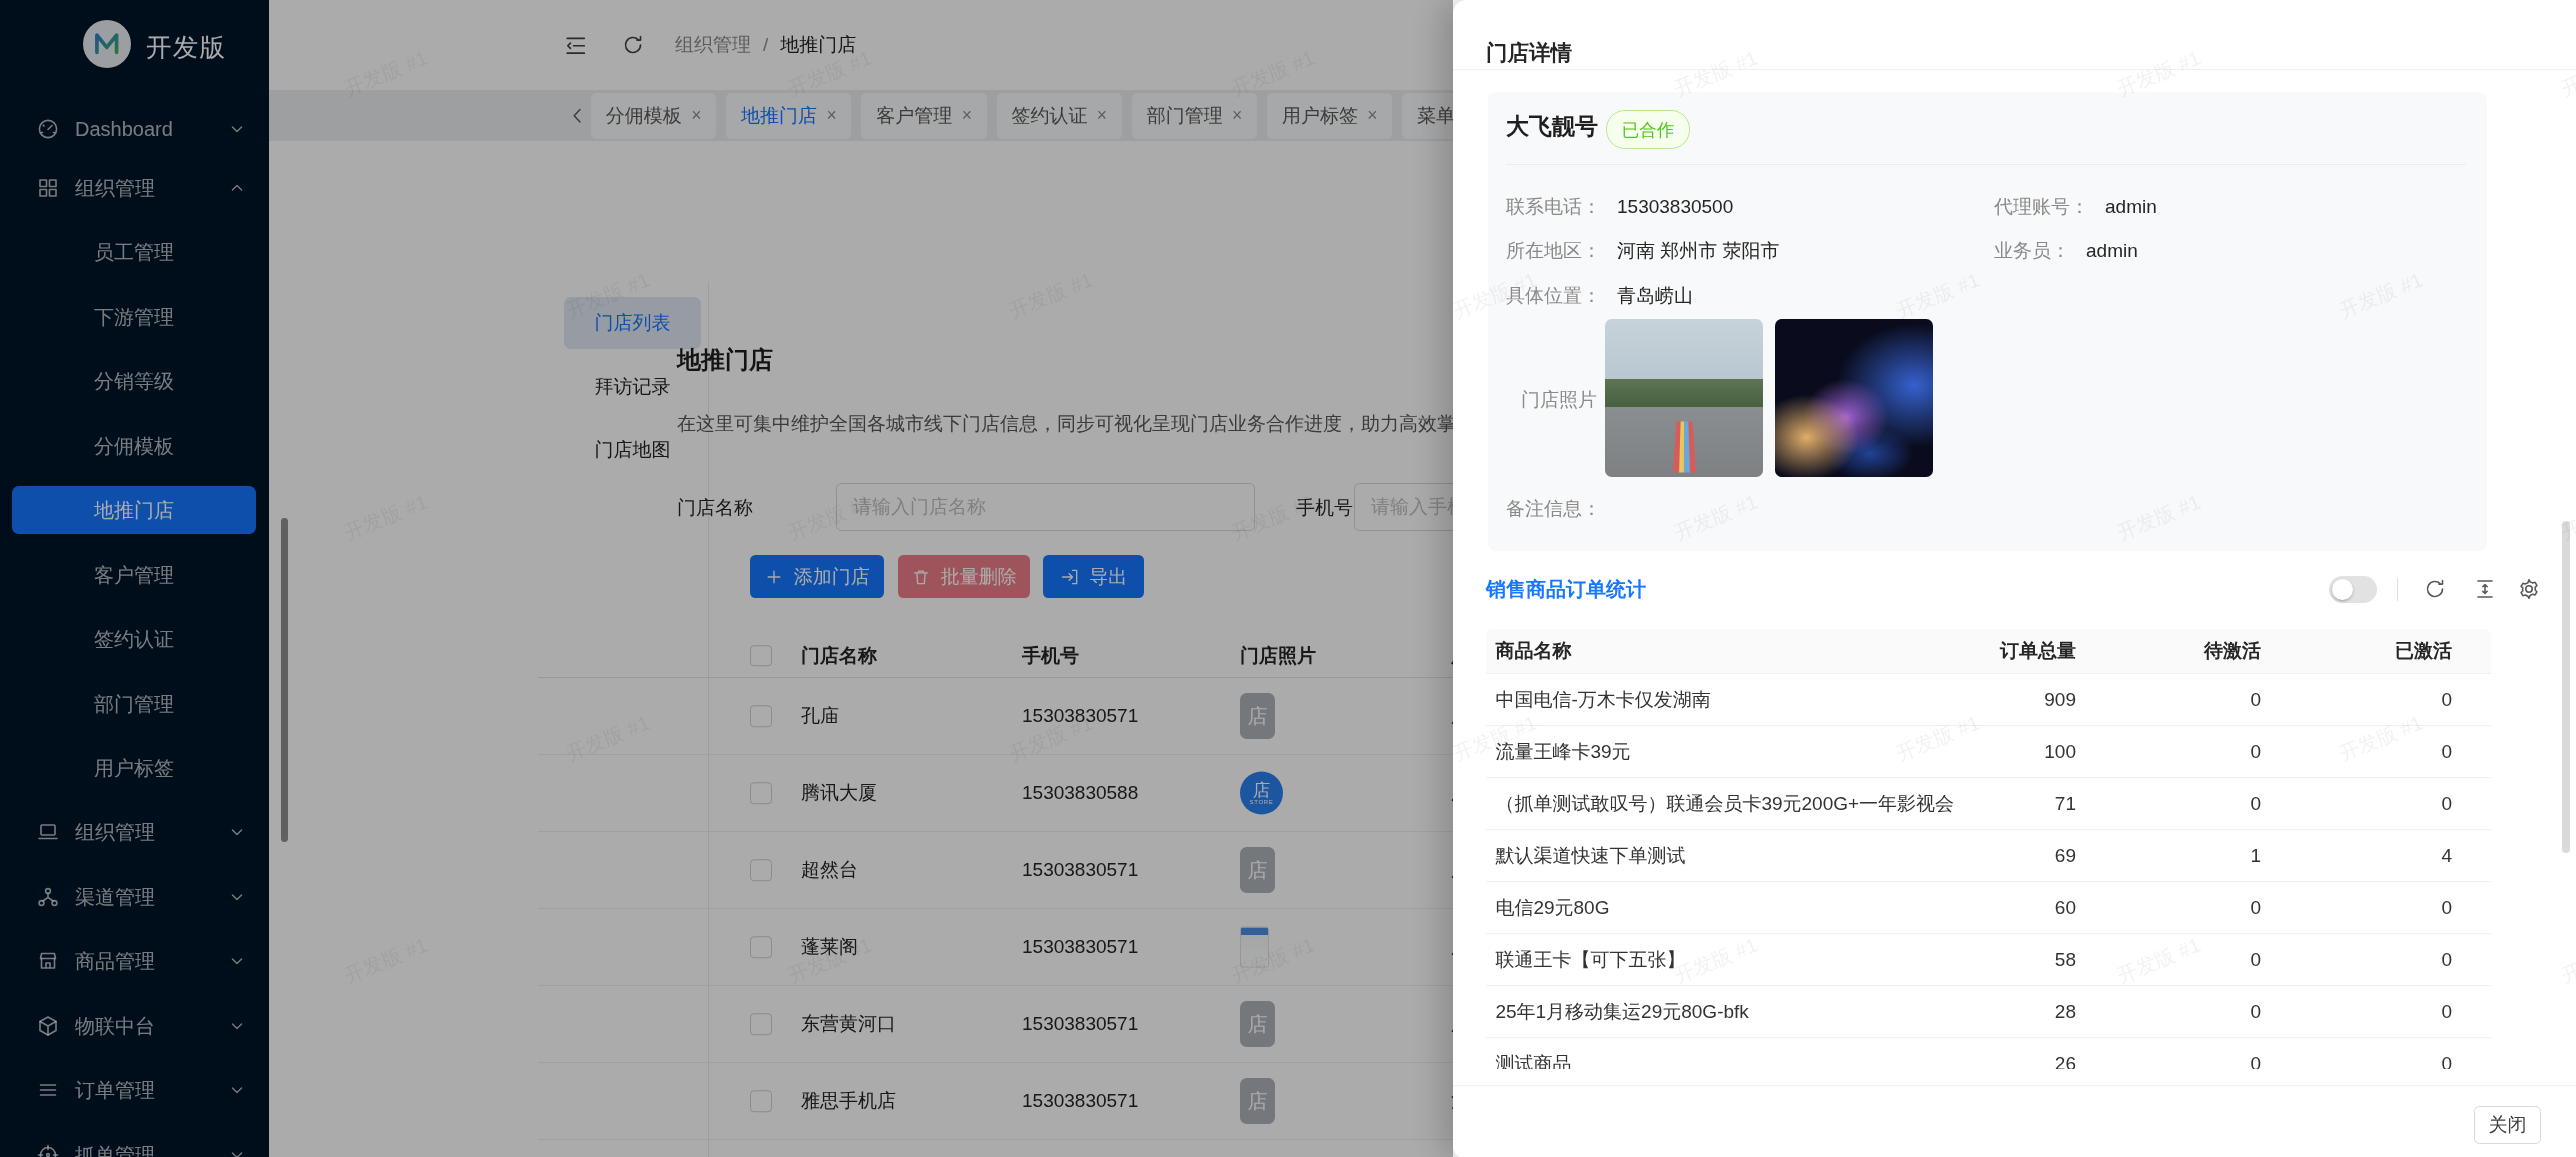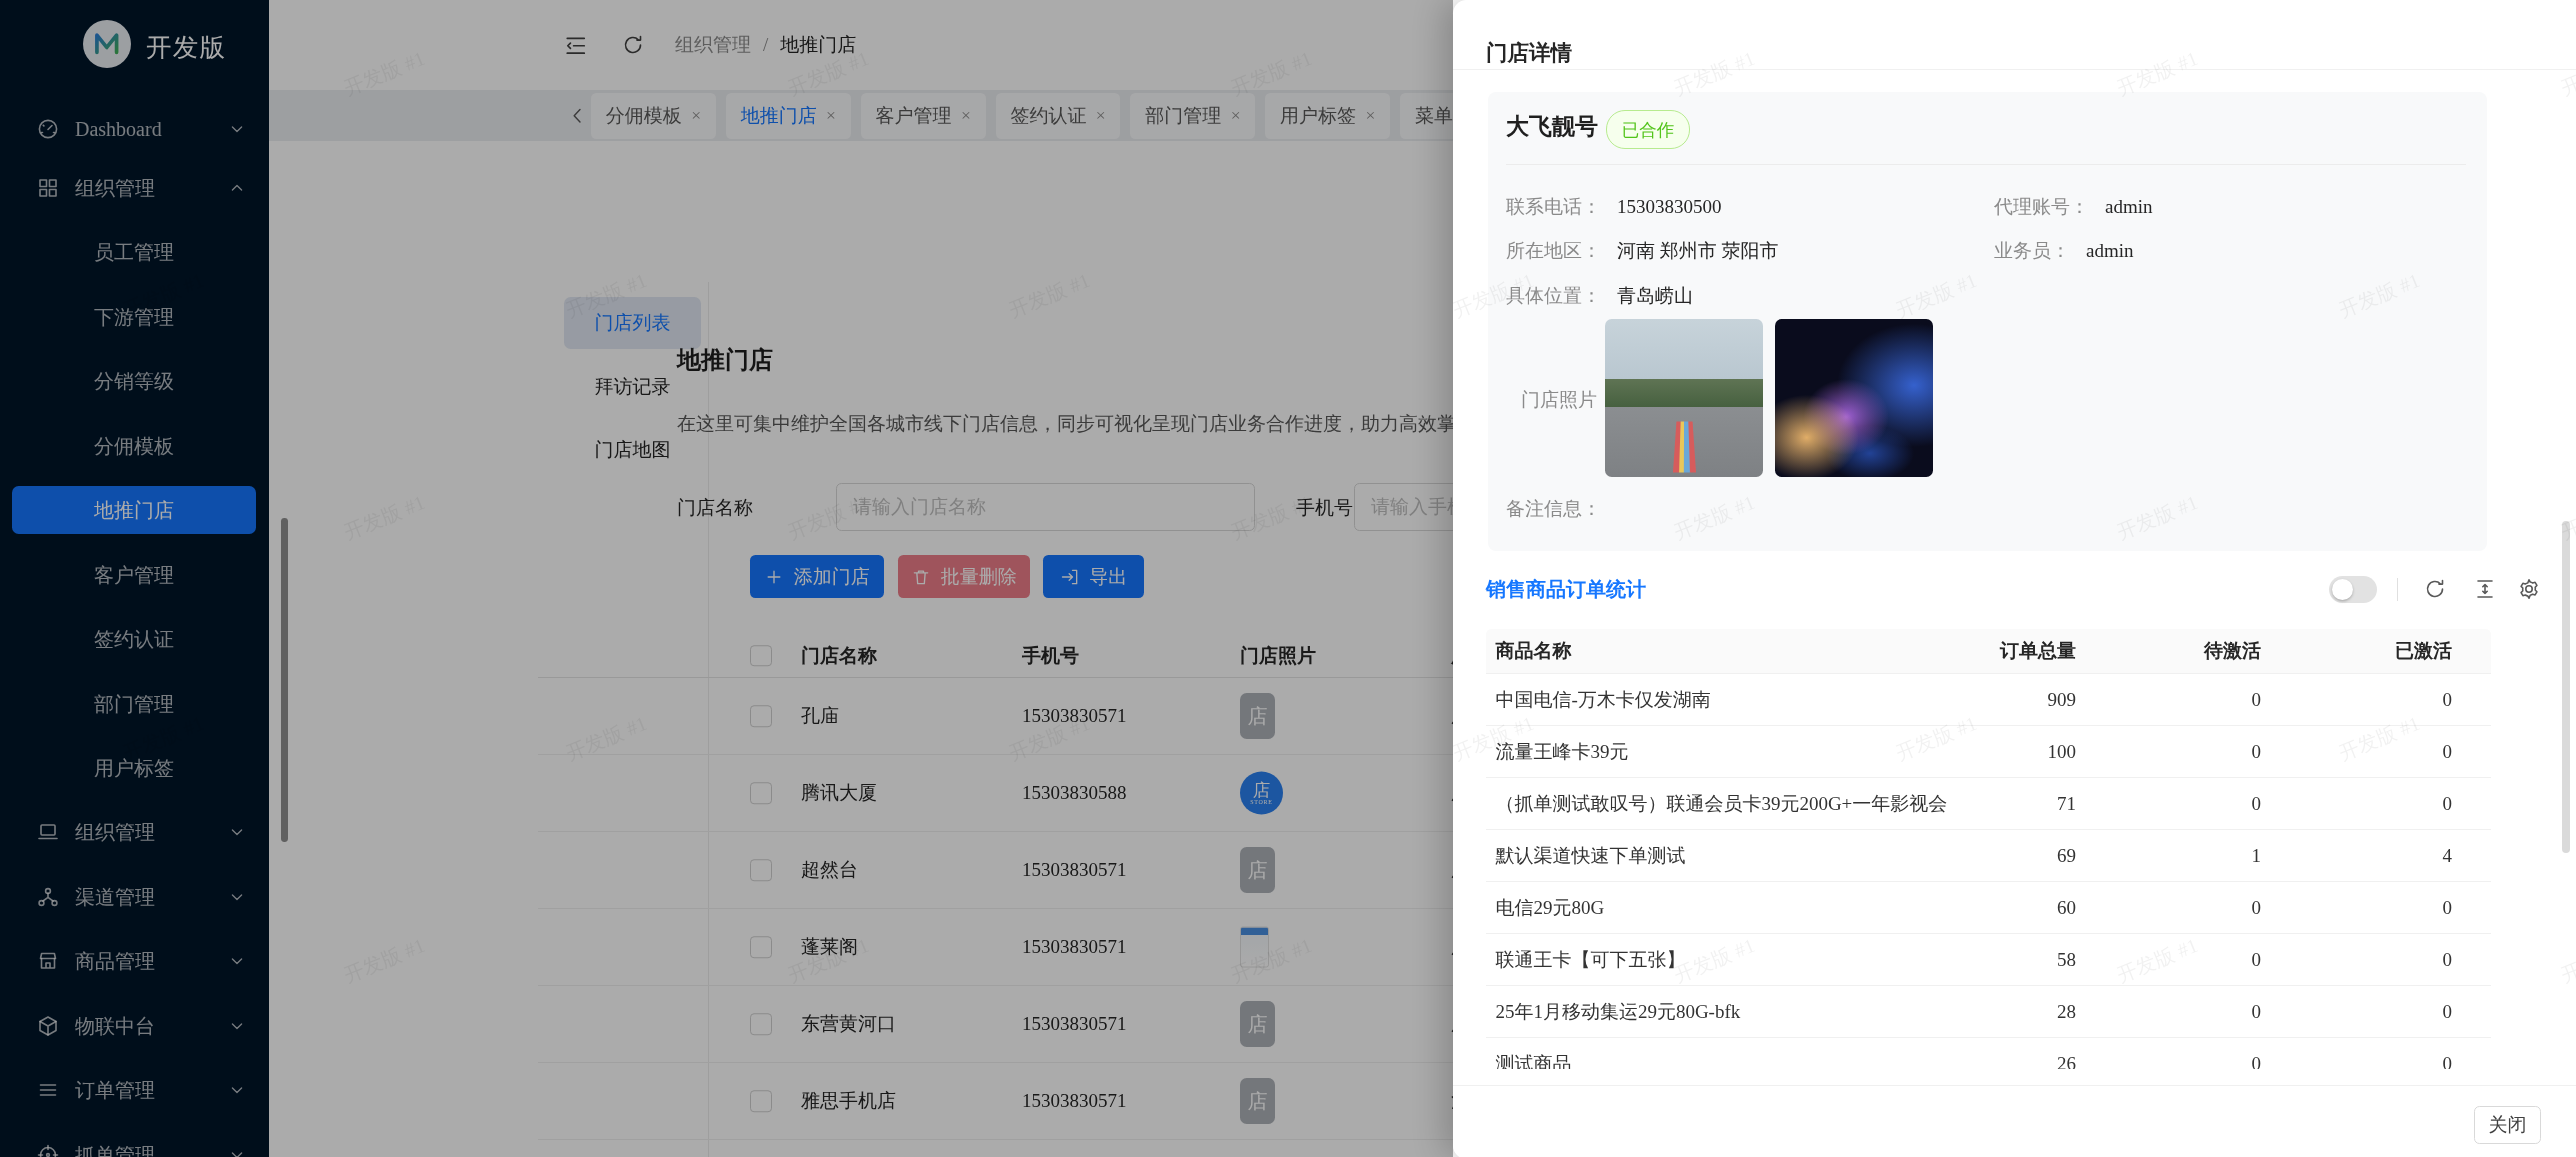--- a/index.html
+++ b/index.html
@@ -1,17 +1,17 @@
 <!DOCTYPE html>
 <html style="font-size:10.7px"><head>
 <meta charset="utf-8">
 <style>
   html,body{margin:0;padding:0;background:#000;}
   #stage{position:relative;width:2576px;height:1158px;overflow:hidden;background:#f97316;
-         font-family:Liberation Serif, serif;color:#262626;}
+         font-family:Liberation Sans, sans-serif;color:#262626;}
   svg{display:block;}
   .ico{stroke:currentColor;fill:none;stroke-width:1.6;stroke-linecap:round;stroke-linejoin:round;}
 
   
   #sidebar{position:absolute;left:0;top:0;width:269px;height:1158px;background:#001529;z-index:10;}
   #logo-row{position:absolute;left:0;top:14.8px;width:269px;height:59px;}
   #logo-circle{position:absolute;left:83px;top:5.4px;width:48px;height:48px;border-radius:50%;
                background:#e9edf2;display:flex;align-items:center;justify-content:center;}
   #brand{position:absolute;left:146px;top:14.8px;font-size:25.5px;color:#ffffff;letter-spacing:1.3px;}
   .side-item{position:absolute;left:0;width:269px;height:64px;color:rgba(255,255,255,0.70);font-size:20px;cursor:pointer;}

